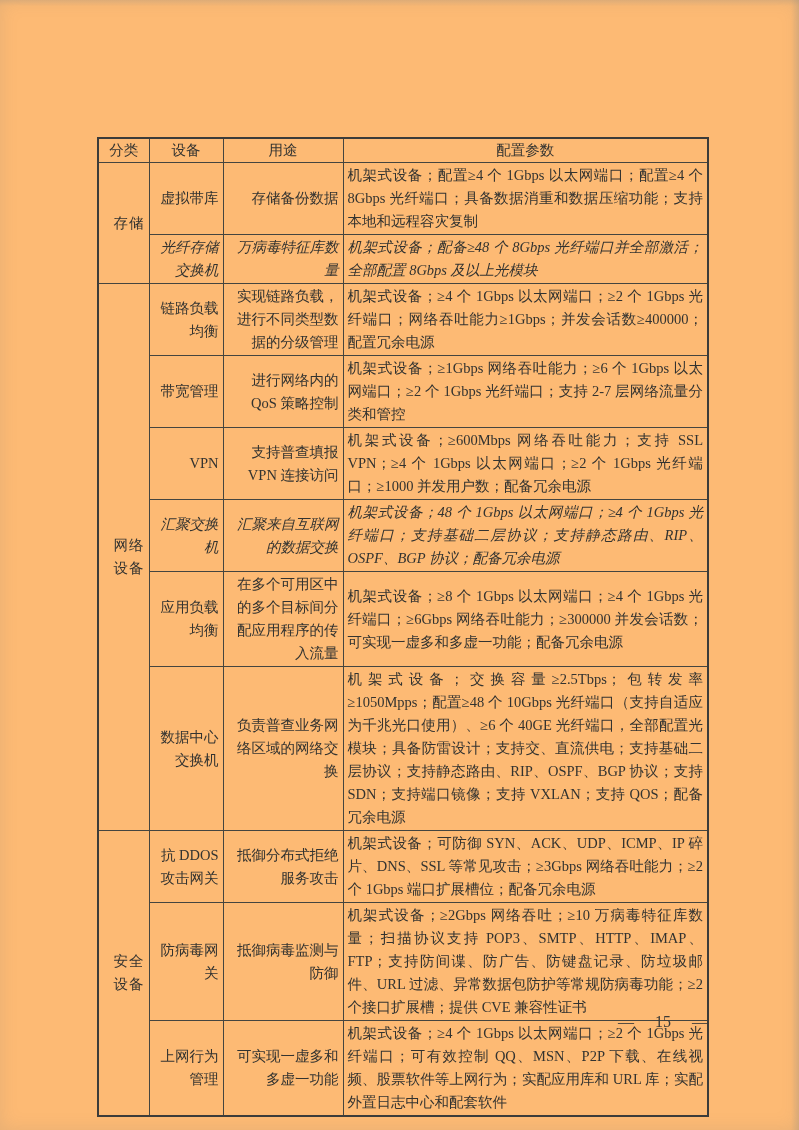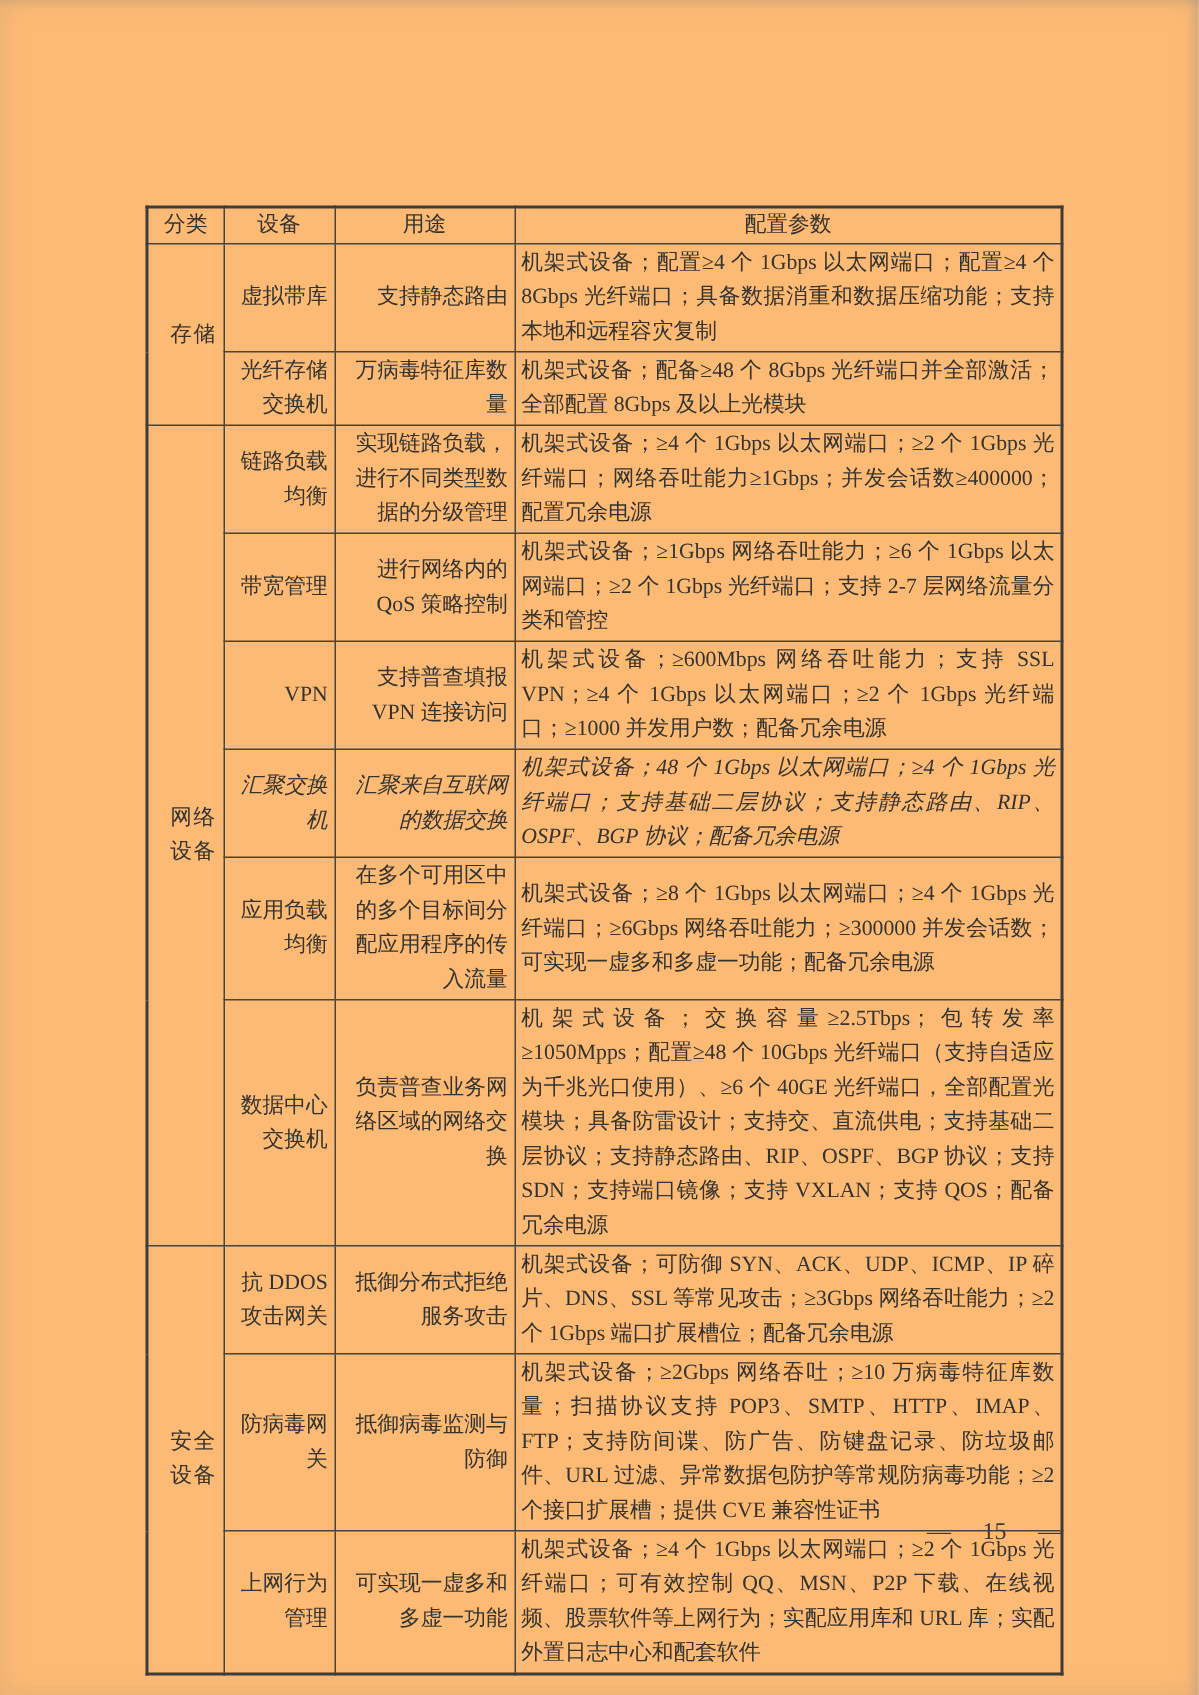--- a/index.html
+++ b/index.html
@@ -102,24 +102,24 @@
           <th>设备</th>
           <th>用途</th>
           <th>配置参数</th>
         </tr>
       </thead>
       <tbody>
 
         <tr style="height:66px;">
           <td class="c-cat" rowspan="2">存储</td>
           <td class="c-dev">虚拟带库</td>
-          <td class="c-use">支持静态路由</td>
+          <td class="c-use">存储备份数据</td>
           <td class="c-cfg">机架式设备；配置≥4 个 1Gbps 以太网端口；配置≥4 个 8Gbps 光纤端口；具备数据消重和数据压缩功能；支持本地和远程容灾复制</td>
         </tr>
-        <tr style="height:44px;">
+        <tr style="height:44px;font-style:italic;">
           <td class="c-dev">光纤存储交换机</td>
           <td class="c-use">万病毒特征库数量</td>
           <td class="c-cfg">机架式设备；配备≥48 个 8Gbps 光纤端口并全部激活；全部配置 8Gbps 及以上光模块</td>
         </tr>
 
         <tr style="height:66px;">
           <td class="c-cat" rowspan="6">网络设备</td>
           <td class="c-dev">链路负载均衡</td>
           <td class="c-use">实现链路负载，进行不同类型数据的分级管理</td>
           <td class="c-cfg">机架式设备；≥4 个 1Gbps 以太网端口；≥2 个 1Gbps 光纤端口；网络吞吐能力≥1Gbps；并发会话数≥400000；配置冗余电源</td>

